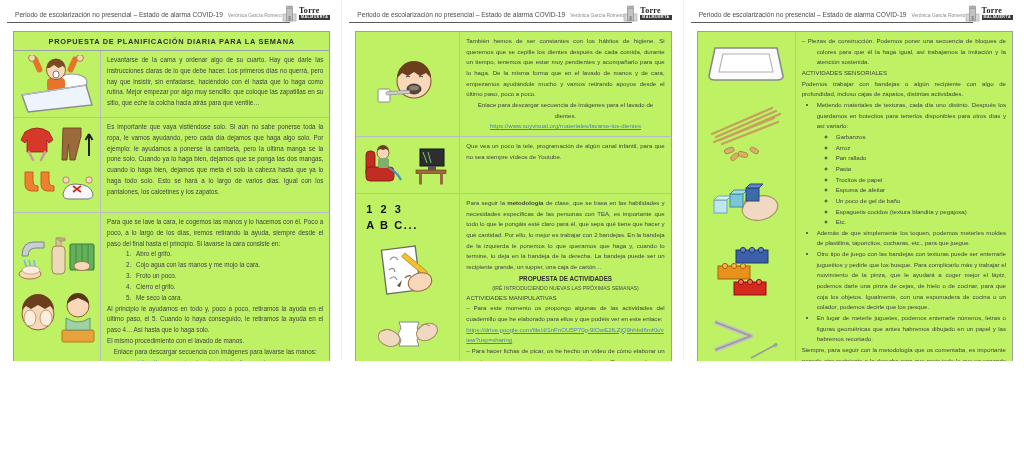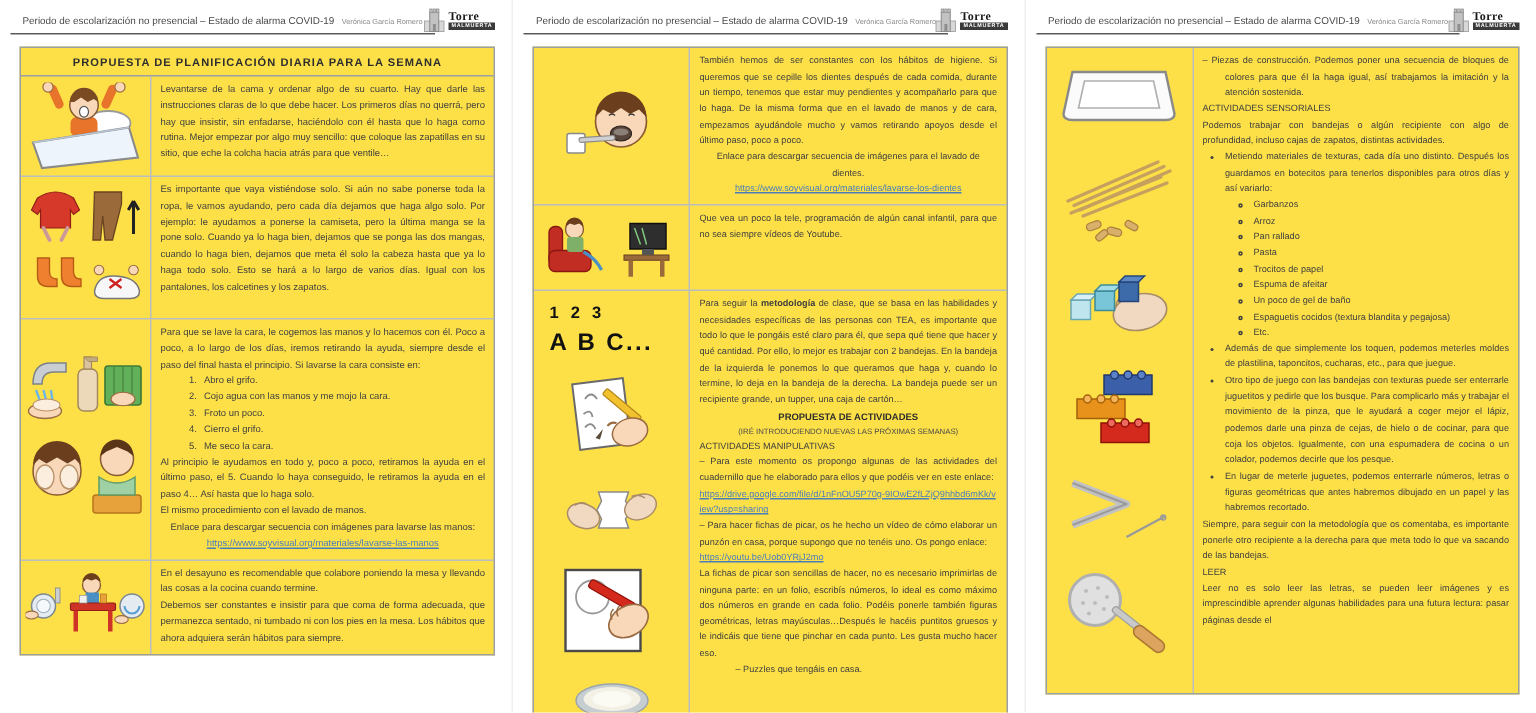--- a/index.html
+++ b/index.html
@@ -3,37 +3,37 @@
 <meta charset="utf-8">
 <style>
   * { box-sizing: border-box; }
   html,body { margin:0; padding:0; }
   body {
     width:1024px; height:475px; background:#ffffff; overflow:hidden;
     font-family:"Liberation Sans", sans-serif; color:#3f3f3f;
     display:flex;
   }
   .page {
-    width:341.33px; height:475px; overflow:hidden; position:relative;
+    width:341.33px; height:361px; overflow:hidden; position:relative;
     padding:5px 11px 0 13px; background:#fff; flex:0 0 auto;
   }
   .page + .page { border-left:1px solid #f0f0f0; }
 
   
   .page-header { position:relative; height:23px; margin-bottom:3px; }
   .header-rule { position:absolute; left:-6px; right:40px; top:17px; border-top:1.3px solid #5a5a5a; }
   .header-title { position:absolute; left:2px; top:6px; font-size:6.6px; color:#4a4a4a; white-space:nowrap; }
   .header-author { font-size:4.9px; color:#8a8a8a; margin-left:5px; }
   .logo { position:absolute; right:0; top:0; display:flex; align-items:center; gap:2px; }
   .logo-text { display:flex; flex-direction:column; align-items:flex-start; line-height:1; }
   .logo-line1 { font-size:8px; font-weight:bold; color:#1a1a1a; letter-spacing:0.3px; font-family:"Liberation Serif", serif; }
   .logo-line2 { font-size:3.6px; font-weight:bold; color:#fff; background:#3a3a3a; padding:0.5px 2px; letter-spacing:0.5px; }
 
   
-  .doc-table { border:1px solid #9aa0a6; background:#fde047; }
+  .doc-table { border:1px solid #9aa0a6; background:#bef264; }
   .table-title { border-bottom:1px solid #9aa0a6; text-align:center; font-weight:bold;
     font-size:7.4px; letter-spacing:0.7px; color:#2e2e2e; padding:5px 2px 4px; }
   .trow { display:flex; border-bottom:1px solid #b9bdc2; align-items:stretch; }
   .trow:last-child { border-bottom:none; }
   .icon-cell { border-right:1px solid #b9bdc2; display:flex; flex-direction:column;
     align-items:center; justify-content:center; gap:3px; padding:4px 2px; }
   .p1 .icon-cell { width:87px; min-width:87px; }
   .p2 .icon-cell { width:104px; min-width:104px; }
   .p3 .icon-cell { width:98px; min-width:98px; justify-content:flex-start; padding-top:10px; }
   .text-cell { flex:1; padding:4px 6px 4px 6px; text-align:justify; }
@@ -45,21 +45,21 @@
   ol.steps { margin:0; padding-left:26px; list-style:decimal; text-align:left; }
   ol.steps li { padding-left:3px; }
   .bold-inline { font-weight:bold; }
   .act-heading { font-weight:bold; text-align:center; margin:0; font-size:6.3px; color:#2e2e2e; }
   .act-subheading { text-align:center; margin:0; font-size:5.2px; color:#4a4a4a; }
   .indent-item { margin-left:24px !important; }
   .hang { padding-left:15px; text-indent:-15px; }
   ul.main-bullets { margin:0; padding-left:15px; list-style:disc; }
   ul.sub-materials { margin:0; padding-left:34px; list-style:circle; text-align:left; }
   .bignum { font-size:11px; font-weight:bold; letter-spacing:2.5px; color:#111; line-height:1.3; align-self:flex-start; margin-left:8px; }
-  .bigabc { font-size:16px; font-weight:bold; letter-spacing:1.6px; color:#111; line-height:1.2; align-self:flex-start; margin-left:8px; }
+  .bigabc { font-size:11px; font-weight:bold; letter-spacing:1.6px; color:#111; line-height:1.2; align-self:flex-start; margin-left:8px; }
   .gap6 { height:6px; } .gap10 { height:10px; } .gap14 { height:14px; }
   svg { display:block; }
 </style>
 </head>
 <body>
 
 <div class="page p1">
   <div class="page-header">
     <div class="header-rule"></div>
     <div class="header-title"><span>Periodo de escolarización no presencial – Estado de alarma COVID-19</span><span class="header-author">Verónica García Romero</span></div>

